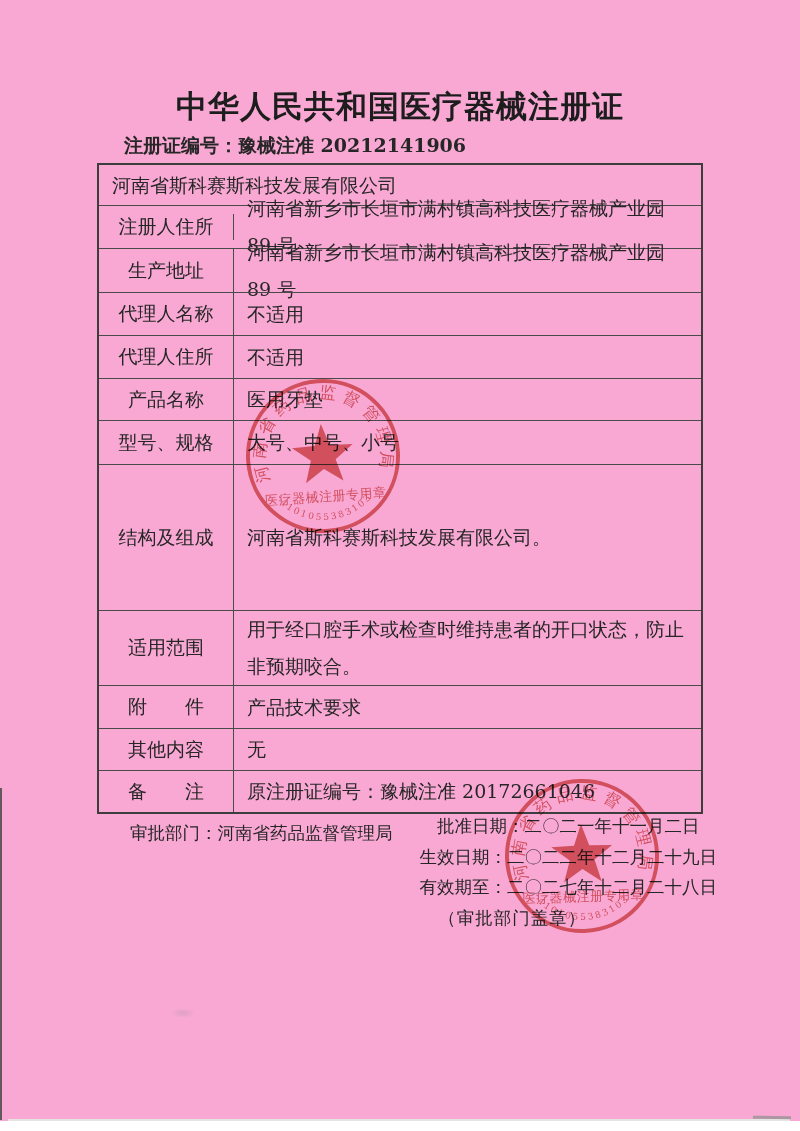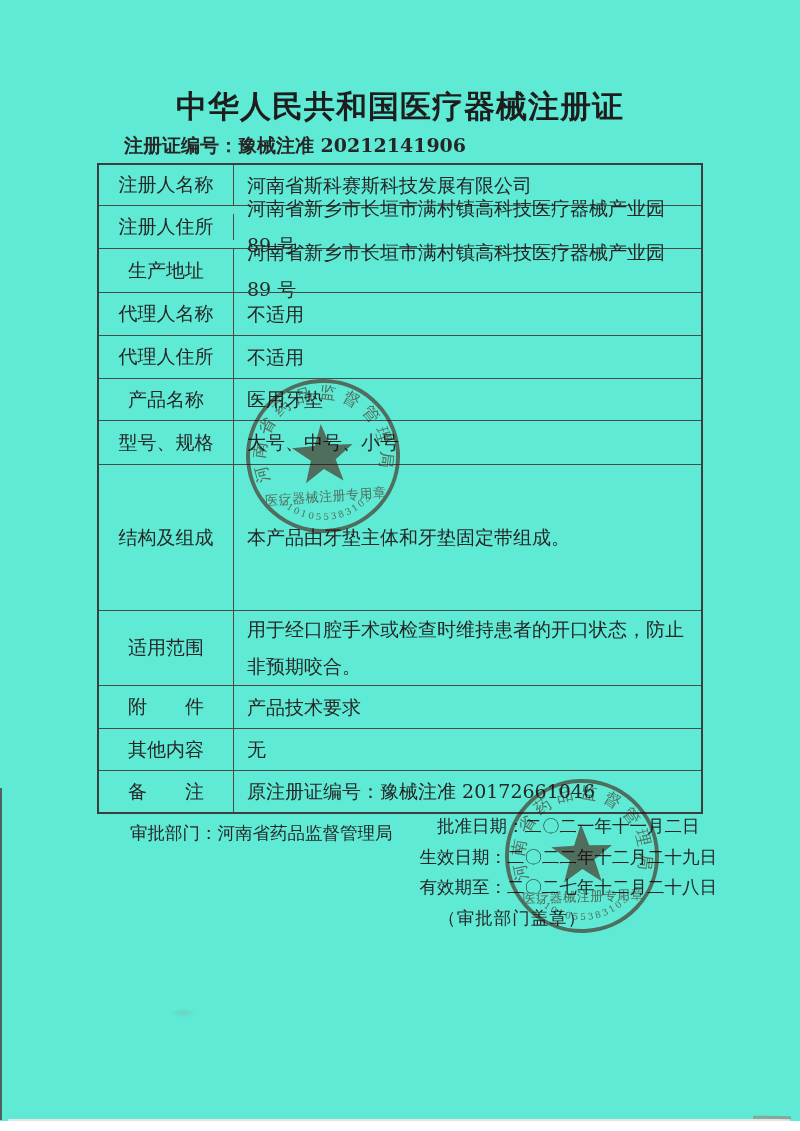--- a/index.html
+++ b/index.html
@@ -6,21 +6,21 @@
   body{
     width:800px;height:1131px;
     background:#ffffff;
     font-family:"DejaVu Serif","Liberation Serif",serif;
     color:#2e2e2e;
     position:relative;
     overflow:hidden;
   }
   .page{
     position:absolute;left:0;top:0;width:800px;height:1121px;
-    background:#5eead4;
+    background:#f9a8d4;
   }
   
   .doc-title{
     position:absolute;left:0;top:86px;width:100%;
     text-align:center;
     font-size:31px;font-weight:bold;color:#1d1d1d;
     letter-spacing:1px;
   }
   
   .cert-line{
@@ -108,21 +108,20 @@
 <body>
 
 <div class="page">
 
   <div class="doc-title">中华人民共和国医疗器械注册证</div>
 
   <div class="cert-line"><span>注册证编号：</span><span>豫械注准 20212141906</span></div>
 
   <div class="cert-table">
     <div class="t-row">
-      <div class="t-label">注册人名称</div>
       <div class="t-value">河南省斯科赛斯科技发展有限公司</div>
     </div>
     <div class="t-row">
       <div class="t-label">注册人住所</div>
       <div class="t-value">河南省新乡市长垣市满村镇高科技医疗器械产业园 89 号</div>
     </div>
     <div class="t-row">
       <div class="t-label">生产地址</div>
       <div class="t-value">河南省新乡市长垣市满村镇高科技医疗器械产业园 89 号</div>
     </div>
@@ -137,21 +136,21 @@
     <div class="t-row">
       <div class="t-label">产品名称</div>
       <div class="t-value">医用牙垫</div>
     </div>
     <div class="t-row">
       <div class="t-label">型号、规格</div>
       <div class="t-value">大号、中号、小号</div>
     </div>
     <div class="t-row">
       <div class="t-label">结构及组成</div>
-      <div class="t-value">本产品由牙垫主体和牙垫固定带组成。</div>
+      <div class="t-value">河南省斯科赛斯科技发展有限公司。</div>
     </div>
     <div class="t-row">
       <div class="t-label">适用范围</div>
       <div class="t-value">用于经口腔手术或检查时维持患者的开口状态，防止非预期咬合。</div>
     </div>
     <div class="t-row">
       <div class="t-label">附　　件</div>
       <div class="t-value">产品技术要求</div>
     </div>
     <div class="t-row">

